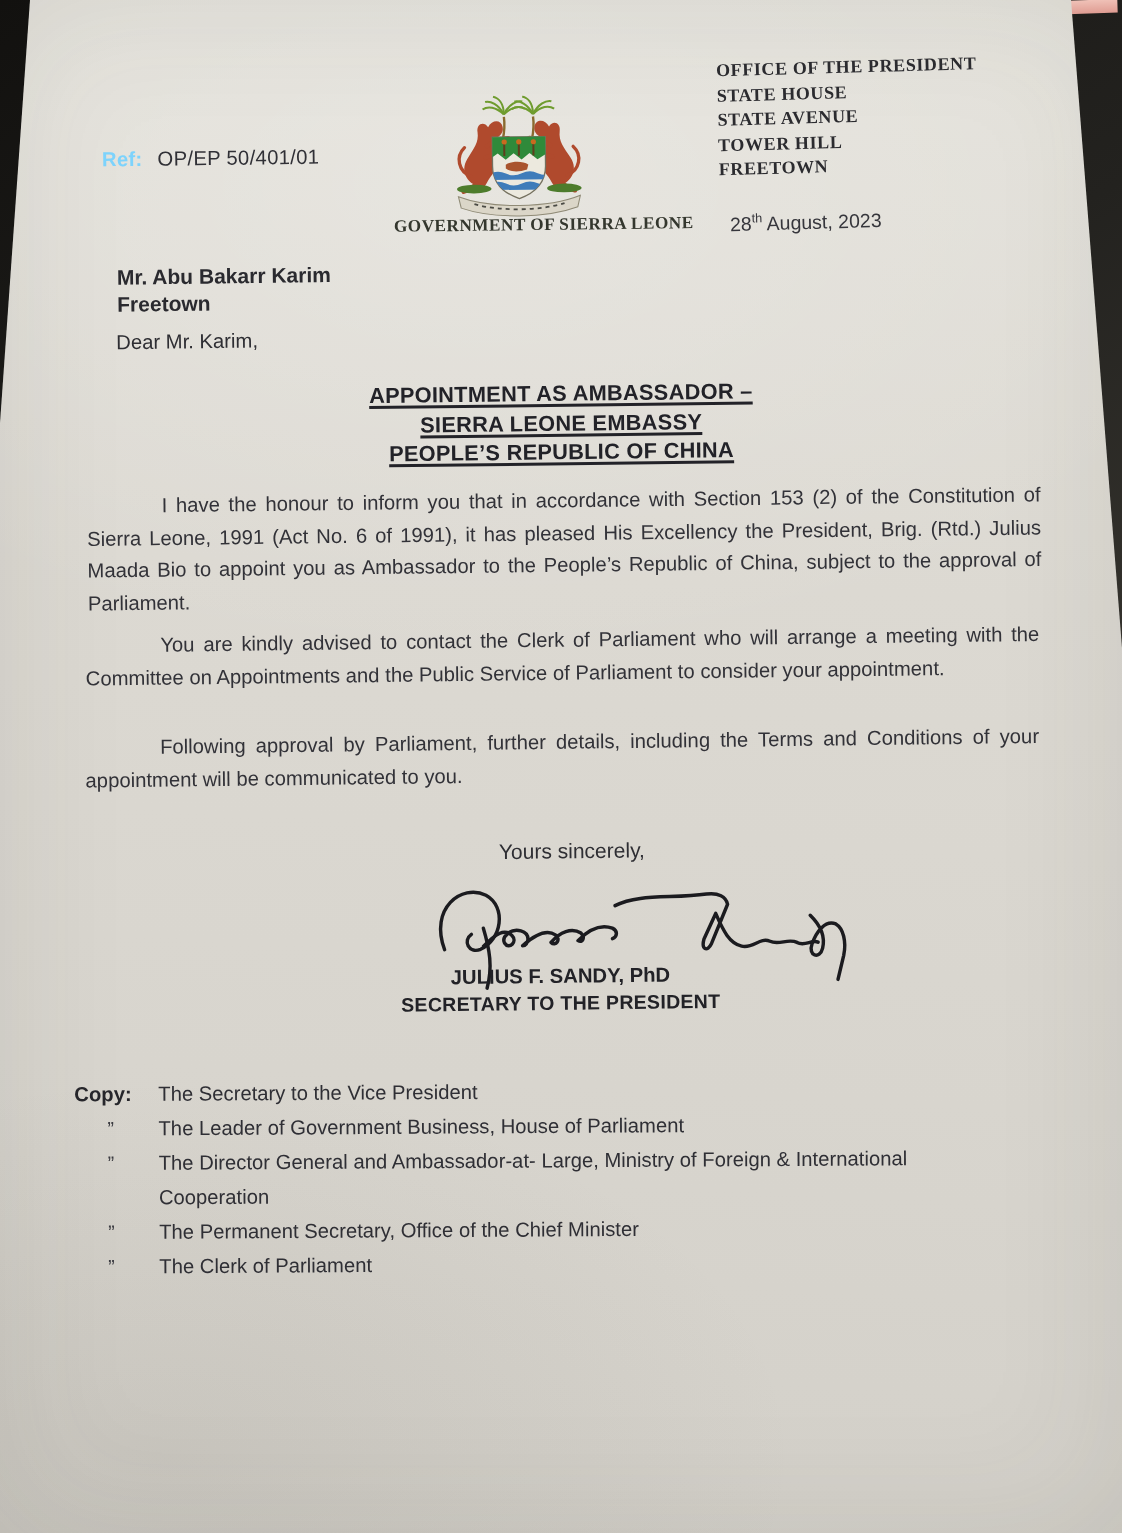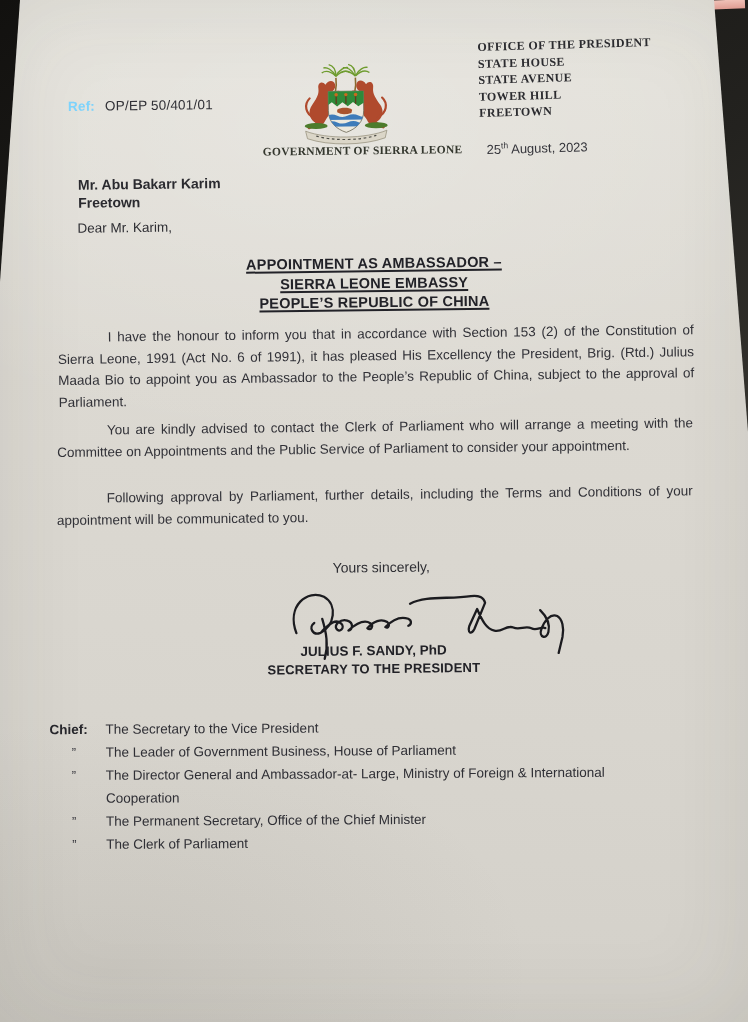--- a/index.html
+++ b/index.html
@@ -132,21 +132,21 @@
         <path d="M38 70 Q44 67 50 70 T62 70 T74 70 T86 70 L86 75 L38 75 Z" fill="#3e7cba"></path>
       </g>
 
       <path d="M14 80 C38 90 82 90 106 80 L104 89 C80 98 40 98 16 89 Z" fill="#dbd6c8" stroke="#8f8a76" stroke-width="0.8"></path>
       <path d="M26 86 C45 92 75 92 94 86" stroke="#4b4b45" stroke-width="1.4" fill="none" stroke-dasharray="3 3"></path>
     </svg>
 
     <div class="gov-title">GOVERNMENT OF SIERRA LEONE</div>
 
     <div class="date-line tilt-more">
-      <span>25</span><sup>th</sup><span> August, 2023</span>
+      <span>28</span><sup>th</sup><span> August, 2023</span>
     </div>
 
     <div class="recipient">
       <div>Mr. Abu Bakarr Karim</div>
       <div>Freetown</div>
     </div>
 
     <div class="salutation">Dear Mr. Karim,</div>
 
     <div class="subject">
@@ -171,21 +171,21 @@
       </g>
     </svg>
 
     <div class="signer">
       <div class="s-name">JULIUS F. SANDY, PhD</div>
       <div class="s-title">SECRETARY TO THE PRESIDENT</div>
     </div>
 
     <div class="copy-block">
       <div class="copy-row">
-        <span class="copy-marker copy-label">Chief:</span>
+        <span class="copy-marker copy-label">Copy:</span>
         <span class="copy-text">The Secretary to the Vice President</span>
       </div>
       <div class="copy-row">
         <span class="copy-marker">”</span>
         <span class="copy-text">The Leader of Government Business, House of Parliament</span>
       </div>
       <div class="copy-row">
         <span class="copy-marker">”</span>
         <span class="copy-text">The Director General and Ambassador-at- Large, Ministry of Foreign &amp; International Cooperation</span>
       </div>

